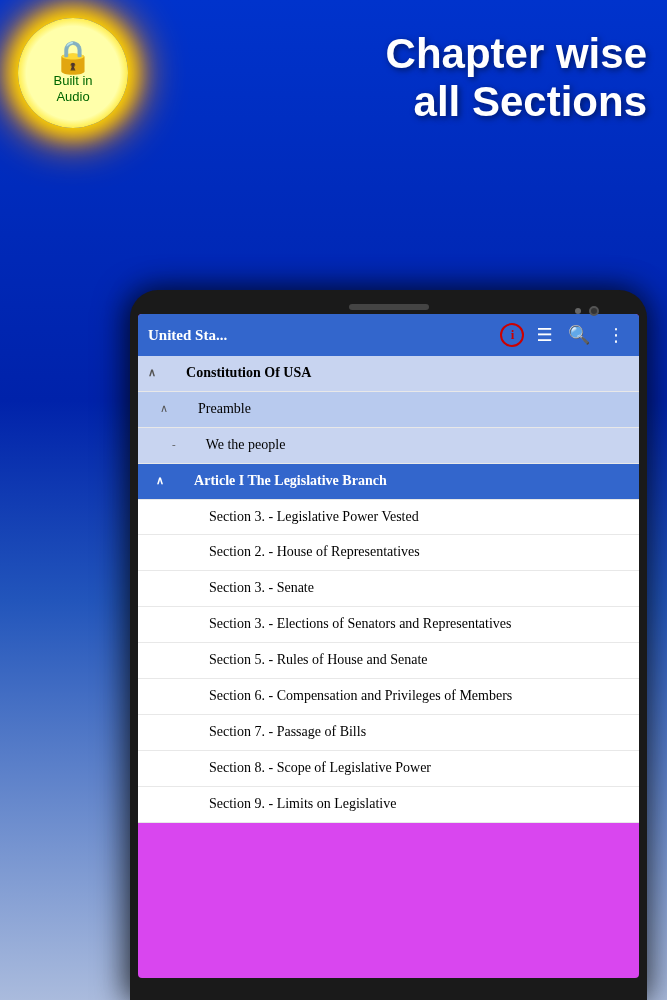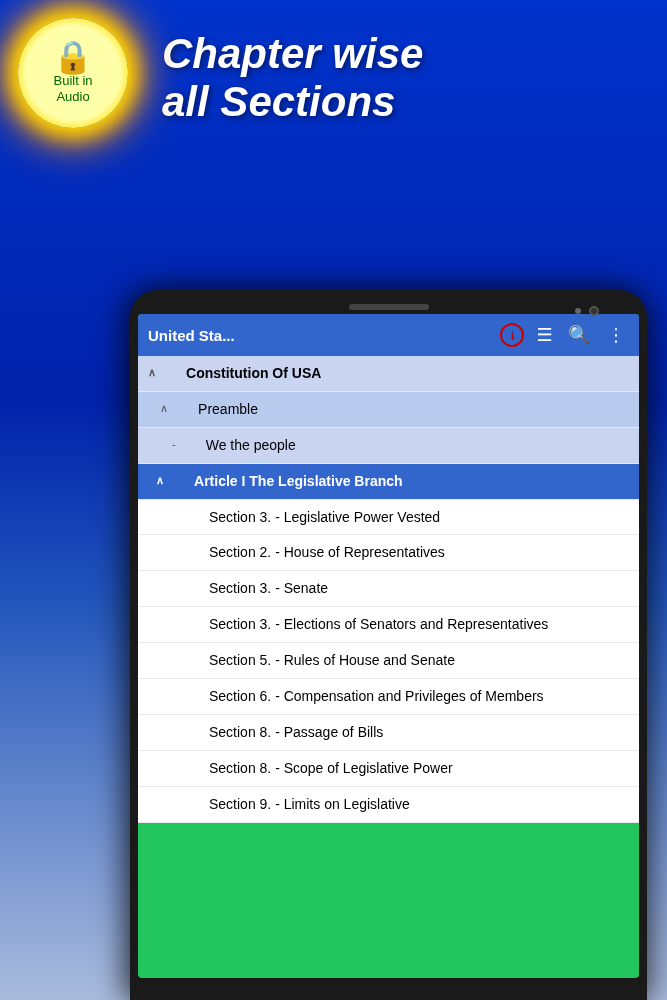--- a/index.html
+++ b/index.html
@@ -47,22 +47,21 @@
       text-align: center;
       line-height: 1.2;
     }
 
     
     .title-area {
       position: absolute;
       top: 30px;
       left: 162px;
       right: 20px;
-      text-align: left;
-      font-style: italic;
+      text-align: right;
     }
     .title-area h1 {
       font-size: 42px;
       font-weight: bold;
       color: #ffffff;
       text-shadow: 2px 2px 6px rgba(0,0,0,0.5);
       line-height: 1.15;
     }
 
     
@@ -107,24 +106,25 @@
       right: 58px;
       top: 10px;
       width: 6px;
       height: 6px;
       background: #666;
       border-radius: 50%;
     }
 
     
     .phone-screen {
-      background: #22c55e;
+      background: #d946ef;
       border-radius: 4px;
       overflow: hidden;
       height: calc(100% - 30px);
+      font-family: Liberation Serif, serif;
     }
 
     
     .app-toolbar {
       background: #3366cc;
       display: flex;
       align-items: center;
       padding: 8px 10px;
       gap: 8px;
     }
@@ -288,21 +288,21 @@
       <div class="tree-item level-3">
         <span class="item-text">Section 3. - Elections of Senators and Representatives</span>
       </div>
       <div class="tree-item level-3">
         <span class="item-text">Section 5. - Rules of House and Senate</span>
       </div>
       <div class="tree-item level-3">
         <span class="item-text">Section 6. - Compensation and Privileges of Members</span>
       </div>
       <div class="tree-item level-3">
-        <span class="item-text">Section 8. - Passage of Bills</span>
+        <span class="item-text">Section 7. - Passage of Bills</span>
       </div>
       <div class="tree-item level-3">
         <span class="item-text">Section 8. - Scope of Legislative Power</span>
       </div>
       <div class="tree-item level-3">
         <span class="item-text">Section 9. - Limits on Legislative</span>
       </div>
 
     </div>
   </div>

